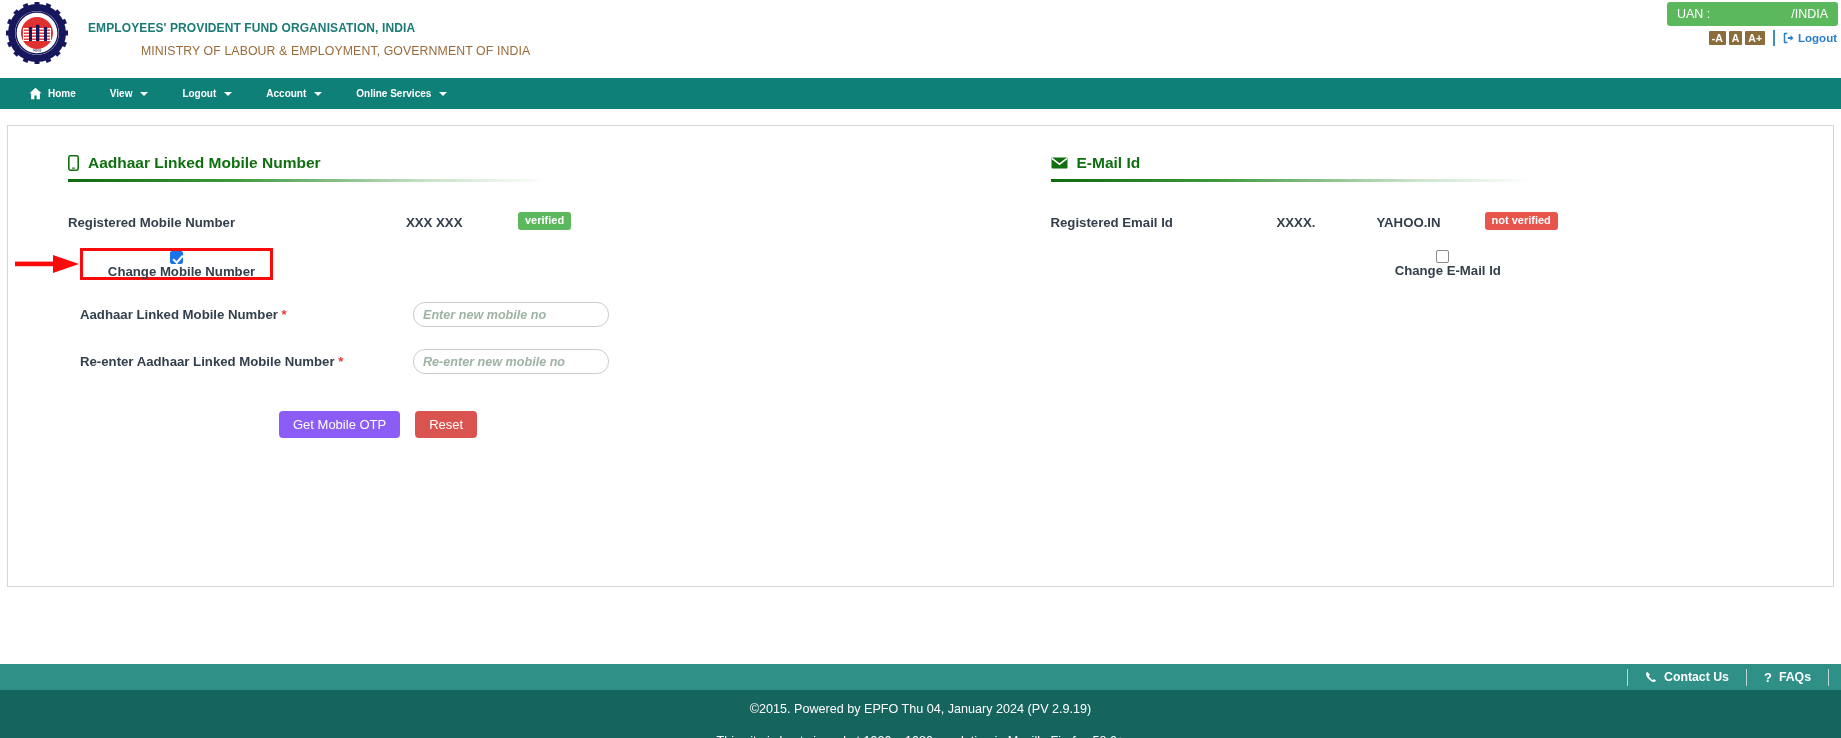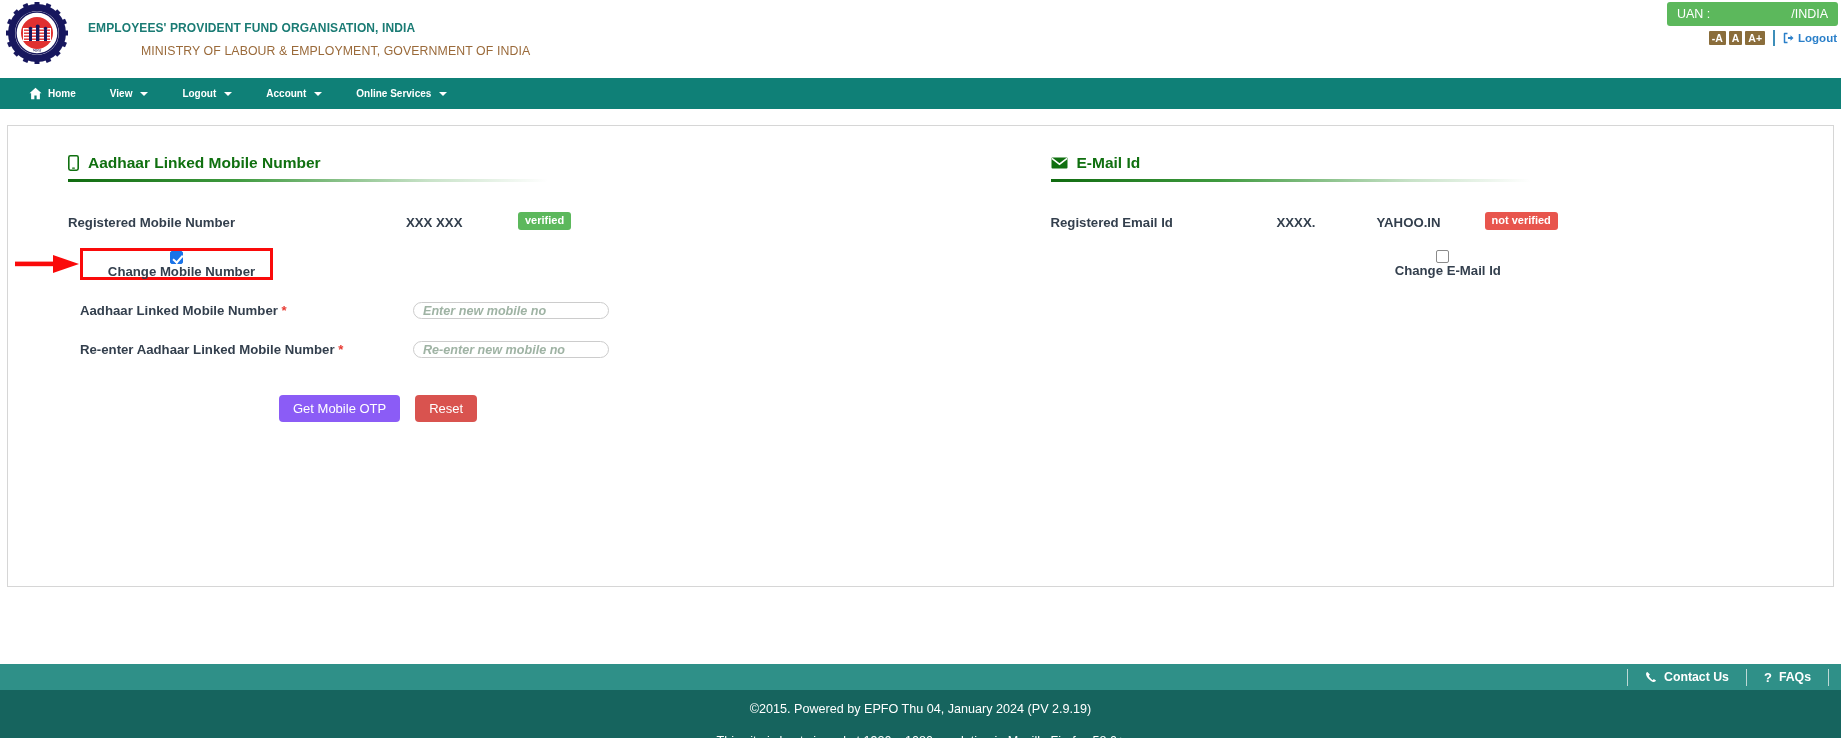--- a/index.html
+++ b/index.html
@@ -291,21 +291,21 @@
   }
   .form-label {
     width: 333px;
     font-size: 13.2px;
     font-weight: bold;
     color: #333f4d;
   }
   .req { color: #e83b33; font-weight: bold; }
   .txt-input {
     width: 196px;
-    height: 17px;
+    height: 25px;
     border: 1px solid #cccccc;
     border-radius: 12px;
     padding: 0 9px;
     font-family: "Liberation Sans", sans-serif;
     font-size: 12.6px;
     color: #333333;
     outline: none;
   }
   .txt-input::placeholder {
     color: #9fb3a4;

